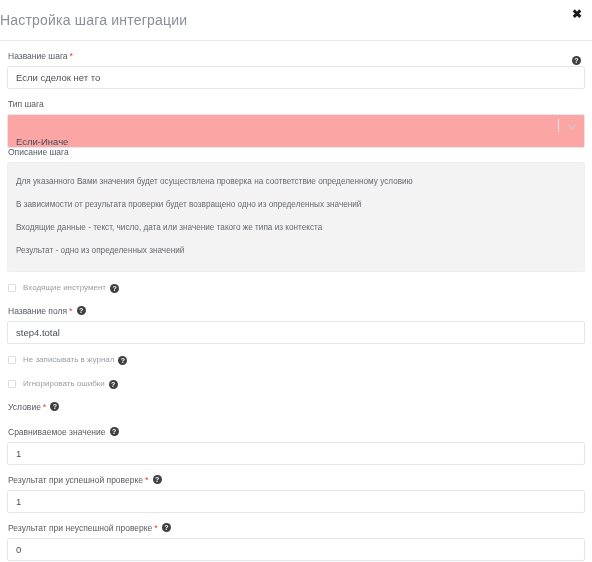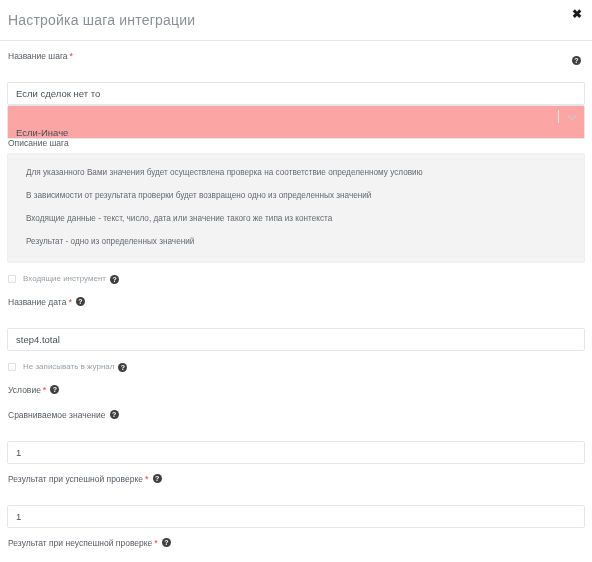--- a/index.html
+++ b/index.html
@@ -20,21 +20,21 @@
   }
 
   
   .modal-header {
     position: relative;
     height: 41px;
     border-bottom: 1px solid #e8e8e8;
   }
   .modal-title {
     position: absolute;
-    left: 8px;
+    left: 0;
     top: 12px;
     font-size: 14px;
     font-weight: 400;
     color: #8a8f99;
     letter-spacing: .2px;
     white-space: nowrap;
   }
   .close-btn {
     position: absolute;
     right: 8px;
@@ -101,21 +101,20 @@
     width: 100%;
     height: 23px;
     border: 1px solid #e4e6e9;
     border-radius: 2px;
     background: #ffffff;
     font-family: "Liberation Sans", sans-serif;
     font-size: 9.5px;
     color: #4a4f57;
     padding: 0 8px;
     outline: none;
-    margin-top: 16px;
   }
 
   
   .select-wrap {
     position: relative;
     width: 100%;
     height: 23px;
   }
   .select-box {
     width: 100%;
@@ -155,21 +154,21 @@
     border-right: 1px solid #c8ccd1;
     border-bottom: 1px solid #c8ccd1;
     transform: rotate(45deg);
   }
 
   
   .desc-panel {
     background: #f3f3f4;
     border: 1px solid #f0f0f1;
     border-radius: 2px;
-    padding: 7px 10px 9px 18px;
+    padding: 7px 10px 9px 8px;
   }
   .desc-line {
     font-size: 8.2px;
     color: #65696f;
     line-height: 11px;
     padding: 6px 0;
     white-space: nowrap;
   }
 
   
@@ -210,20 +209,21 @@
     <span class="help-top">
       <span class="help-icon">?</span>
     </span>
 
     <div class="field">
       <label class="field-label"><span>Название шага</span><span class="req">*</span></label>
       <input class="text-input" type="text" value="Если сделок нет то" style="">
     </div>
 
     <div class="field">
+      <label class="field-label">Тип шага</label>
       <div class="select-wrap">
         <div class="select-box">Если-Иначе</div>
         <div class="select-divider"></div>
         <div class="chevron"></div>
       </div>
     </div>
 
     <div class="field">
       <label class="field-label">Описание шага</label>
       <div class="desc-panel">
@@ -234,30 +234,35 @@
       </div>
     </div>
 
     <div class="check-row">
       <div class="checkbox"></div>
       <span class="check-label">Входящие инструмент</span>
       <span class="help-icon">?</span>
     </div>
 
     <div class="field">
-      <label class="field-label"><span>Название дата</span><span class="req">*</span><span class="help-icon">?</span></label>
+      <label class="field-label"><span>Название поля</span><span class="req">*</span><span class="help-icon">?</span></label>
       <input class="text-input" type="text" value="step4.total" style="">
     </div>
 
     <div class="check-row">
       <div class="checkbox"></div>
       <span class="check-label">Не записывать в журнал</span>
       <span class="help-icon">?</span>
     </div>
 
+    <div class="check-row">
+      <div class="checkbox"></div>
+      <span class="check-label">Игнорировать ошибки</span>
+      <span class="help-icon">?</span>
+    </div>
 
     <div class="field">
       <label class="field-label"><span>Условие</span><span class="req">*</span><span class="help-icon">?</span></label>
     </div>
 
     <div class="field">
       <label class="field-label"><span>Сравниваемое значение</span><span class="help-icon">?</span></label>
       <input class="text-input" type="text" value="1" style="">
     </div>
 

